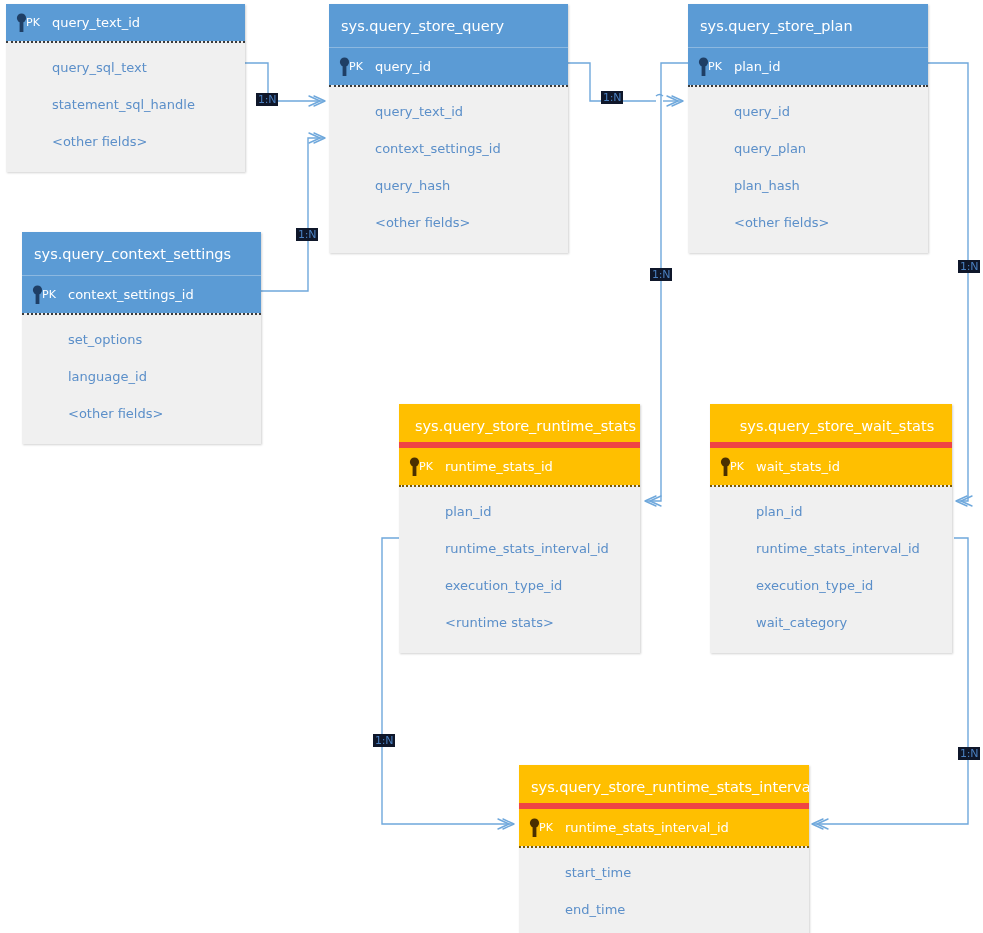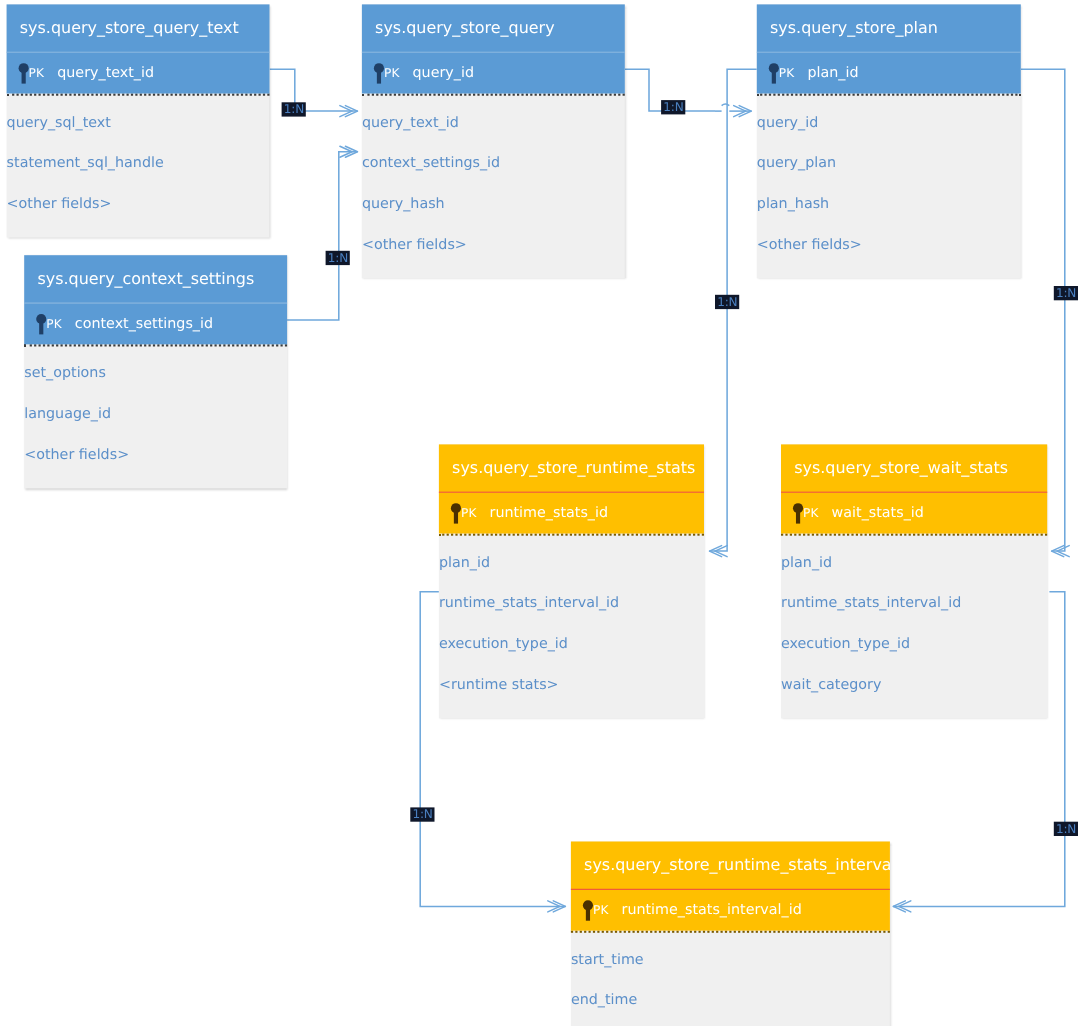--- a/index.html
+++ b/index.html
@@ -77,32 +77,33 @@
   }
   .entity .fields {
     box-sizing: border-box;
     border-top: 2px dotted #3b3b3b;
     padding: 6px 0 12px 0;
   }
   .entity .field {
     box-sizing: border-box;
     height: 37px;
     line-height: 37px;
+    padding-left: 46px;
     font-size: 13px;
     color: #5b8fc9;
     white-space: nowrap;
   }
 
   
   .entity.blue .title { background: #5b9bd5; }
   .entity.blue .pkrow { background: #5b9bd5; }
   .entity.blue .title { border-bottom: 1px solid #8cb8e0; }
 
   
-  .entity.orange .title { background: #ffbf00; border-bottom: 1px solid #ef4444; }
+  .entity.orange .title { background: #ffbf00; border-bottom: 6px solid #ef4444; text-align: center; }
   .entity.orange .pkrow { background: #ffbf00; }
   .entity.orange .fields { border-top: 2px dotted #7a5a00; }
 
   
   .card-label {
     position: absolute;
     font-size: 11px;
     color: #4a7fbf;
     background: #0f172a;
     padding: 0 2px;
@@ -175,21 +176,20 @@
 
   <div class="card-label" style="left:650px; top:268px;">1:N</div>
 
   <div class="card-label" style="left:958px; top:260px;">1:N</div>
 
   <div class="card-label" style="left:373px; top:734px;">1:N</div>
 
   <div class="card-label" style="left:958px; top:747px;">1:N</div>
 
   <div class="entity blue" style="left:6px; top:4px; width:239px;">
-    <div class="title">sys.query_store_query_text</div>
     <div class="pkrow">
       <svg class="keyicon" viewBox="0 0 11 20">
         <circle cx="5.5" cy="5" r="4.6" fill="#1f3f66"></circle>
         <rect x="3.6" y="7" width="3.8" height="12" fill="#1f3f66"></rect>
       </svg>
       <span class="pk-label">PK</span>
       <span class="pk-name">query_text_id</span>
     </div>
     <div class="fields">
       <div class="field">query_sql_text</div>

